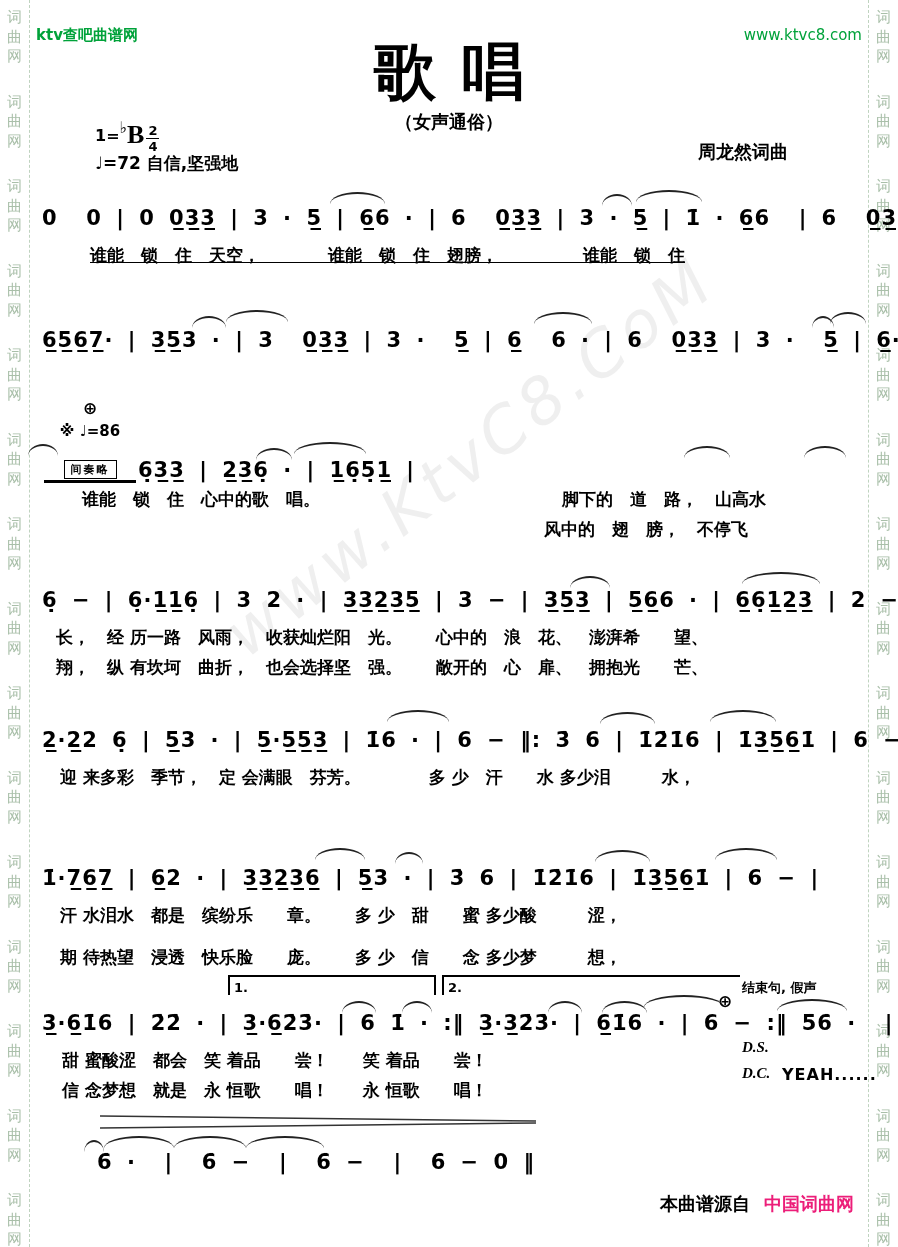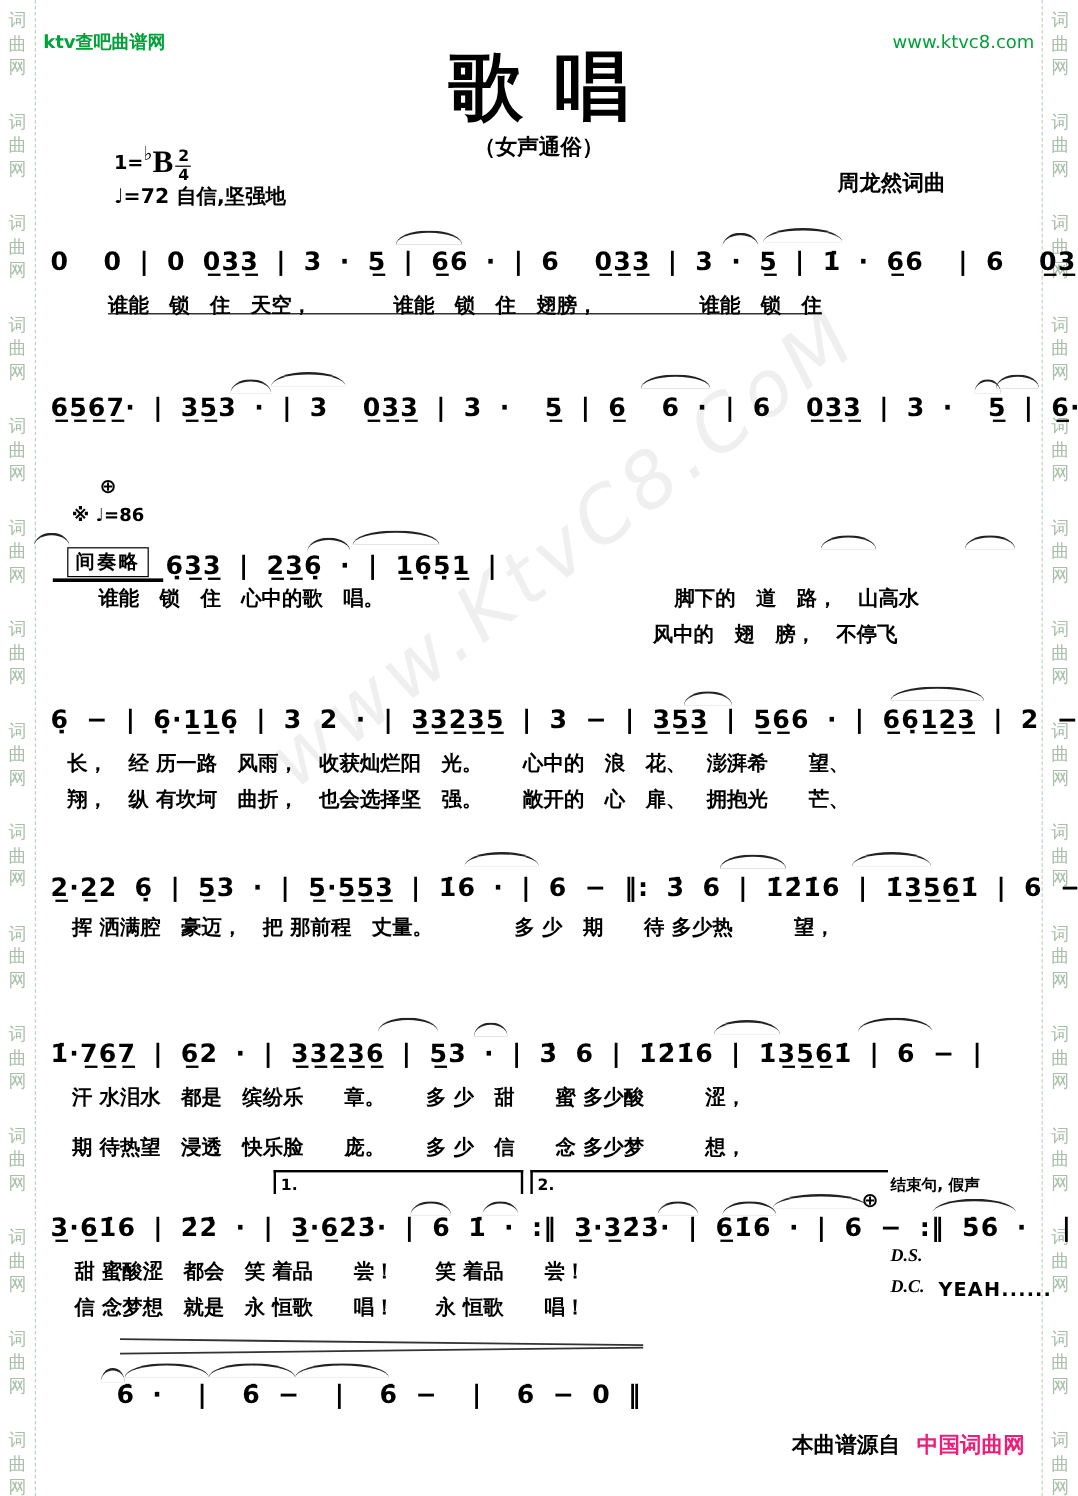--- a/index.html
+++ b/index.html
@@ -30,21 +30,21 @@
   .composer{position:absolute;left:698px;top:140px;font-size:18px;font-weight:bold;}
   
   .sys{position:absolute;left:42px;width:816px;}
   .notes{font-size:21px;font-weight:bold;white-space:pre;letter-spacing:1px;word-spacing:6px;line-height:28px;}
   .lyr{font-size:17px;font-weight:bold;white-space:pre;line-height:22px;}
   .slur{position:absolute;height:10px;border-top:2px solid #222;
         border-radius:50% 50% 0 0 / 100% 100% 0 0;}
   
   .flexnotes{display:flex;align-items:center;}
   .inter{position:relative;width:96px;text-align:center;flex:none;}
-  .inter .box{display:inline-block;border:1.5px solid #000;font-size:16px;font-weight:bold;
+  .inter .box{display:inline-block;border:1.5px solid #000;font-size:11px;font-weight:bold;
               padding:1px 6px;letter-spacing:2px;}
   .inter .bline{height:3px;background:#000;width:92px;margin:1px auto 0;}
   .inter .st{position:absolute;top:-36px;left:0;right:0;font-size:15px;font-weight:bold;white-space:nowrap;}
   .inter .coda{position:absolute;top:-60px;left:0;right:0;font-size:17px;font-weight:bold;}
   .abs{position:absolute;}
   
   .volta{position:absolute;top:0;height:18px;border-top:2px solid #000;border-left:2px solid #000;}
   .volta.v1{border-right:2px solid #000;}
   .volta .vl{font-size:13px;font-weight:bold;padding-left:4px;display:inline-block;line-height:14px;}
   .endlbl{position:absolute;font-size:13px;font-weight:bold;white-space:nowrap;}
@@ -283,21 +283,21 @@
     <div class="notes" style="margin-top:14px;">6̣ − | 6̣·1̲1̲6̣ | 3 2 · | 3̲3̲2̲3̲5̲ | 3 − | 3̲5̲3̲ | 5̲6̲6 · | 6̲6̣1̲2̲3̲ | 2 − |</div>
     <div class="lyr" style="margin-top:12px;padding-left:14px;">长，　经 历一路　风雨，　收获灿烂阳　光。　　心中的　浪　花、　澎湃希　　望、</div>
     <div class="lyr" style="margin-top:8px;padding-left:14px;">翔，　纵 有坎坷　曲折，　也会选择坚　强。　　敞开的　心　扉、　拥抱光　　芒、</div>
   </div>
 
   <div class="sys" style="top:710px;">
     <i class="slur" style="left:345px;top:0px;width:62px;"></i>
     <i class="slur" style="left:558px;top:2px;width:55px;"></i>
     <i class="slur" style="left:668px;top:0px;width:66px;"></i>
     <div class="notes" style="margin-top:16px;">2̲·2̲2 6̣ | 5̲3 · | 5̲·5̲5̲3̲ | 1̇6 · | 6 − ‖: 3̇ 6 | 1̇2̇1̇6 | 1̇3̲5̲6̲1̇ | 6 − |</div>
-    <div class="lyr" style="margin-top:8px;padding-left:18px;">挥 洒满腔　豪迈，　把 那前程　丈量。　　　　多 少　期　　待 多少热　　　望，</div>
+    <div class="lyr" style="margin-top:12px;padding-left:18px;">迎 来多彩　季节，　定 会满眼　芬芳。　　　　多 少　汗　　水 多少泪　　　水，</div>
   </div>
 
   <div class="sys" style="top:848px;">
     <i class="slur" style="left:273px;top:0px;width:50px;"></i>
     <i class="slur" style="left:353px;top:4px;width:28px;"></i>
     <i class="slur" style="left:553px;top:2px;width:55px;"></i>
     <i class="slur" style="left:673px;top:0px;width:62px;"></i>
     <div class="notes" style="margin-top:16px;">1̇·7̲6̲7̲ | 6̲2 · | 3̲3̲2̲3̲6̲ | 5̲3 · | 3̇ 6 | 1̇2̇1̇6 | 1̇3̲5̲6̲1̇ | 6 − |</div>
     <div class="lyr" style="margin-top:12px;padding-left:18px;">汗 水泪水　都是　缤纷乐　　章。　　多 少　甜　　蜜 多少酸　　　涩，</div>
     <div class="lyr" style="margin-top:20px;padding-left:18px;">期 待热望　浸透　快乐脸　　庞。　　多 少　信　　念 多少梦　　　想，</div>

